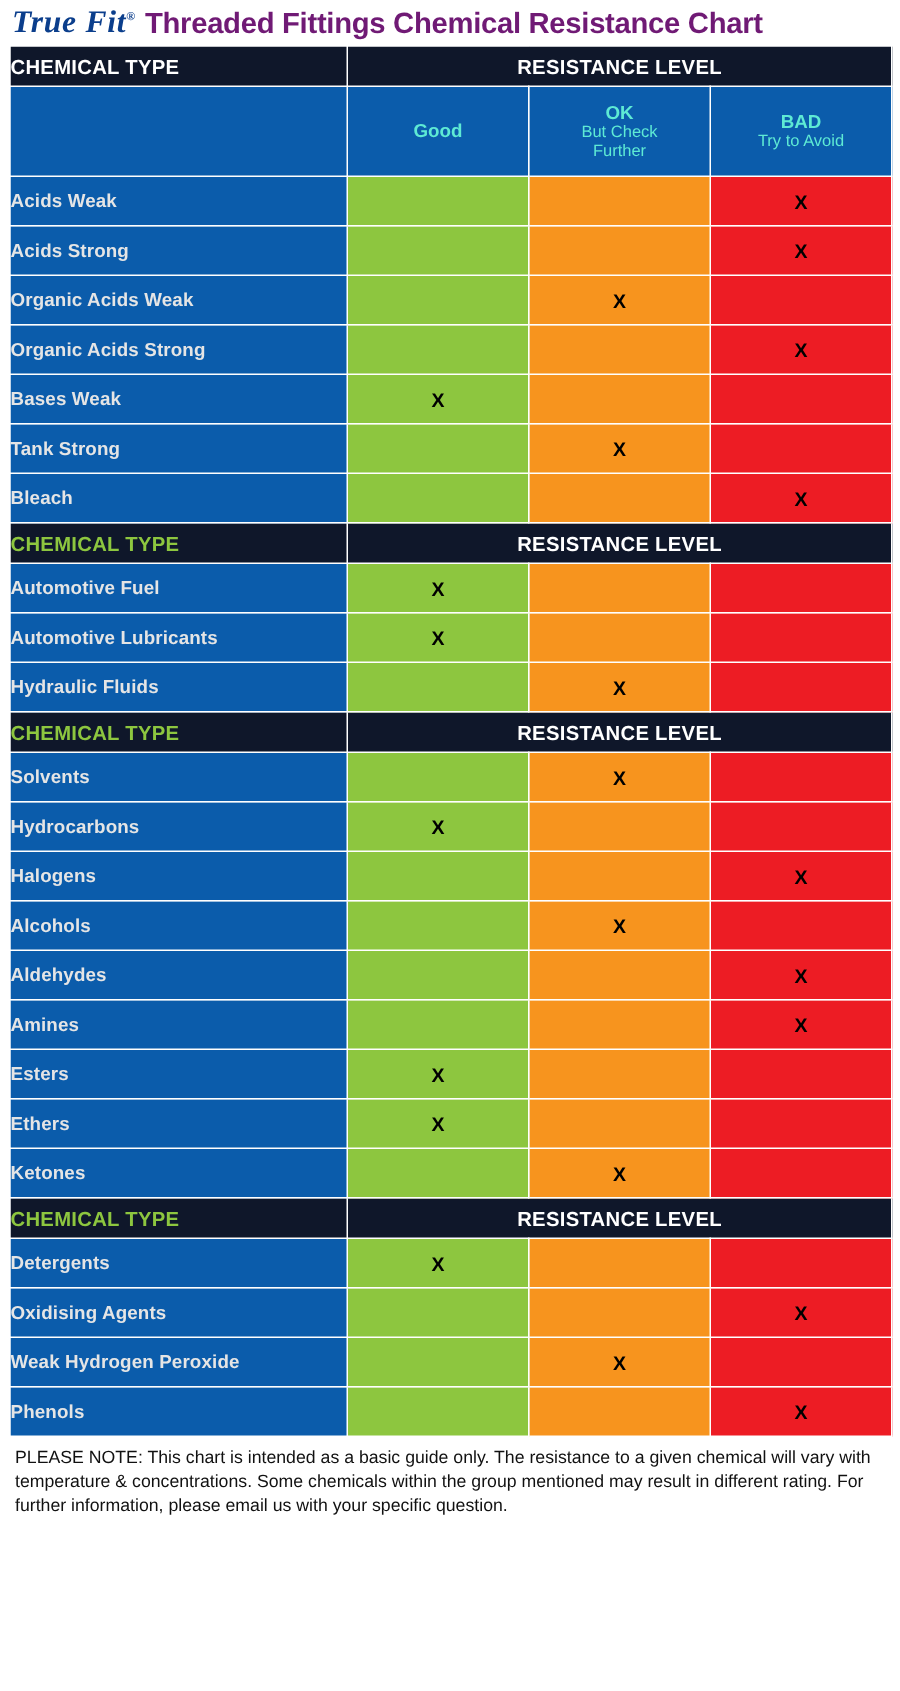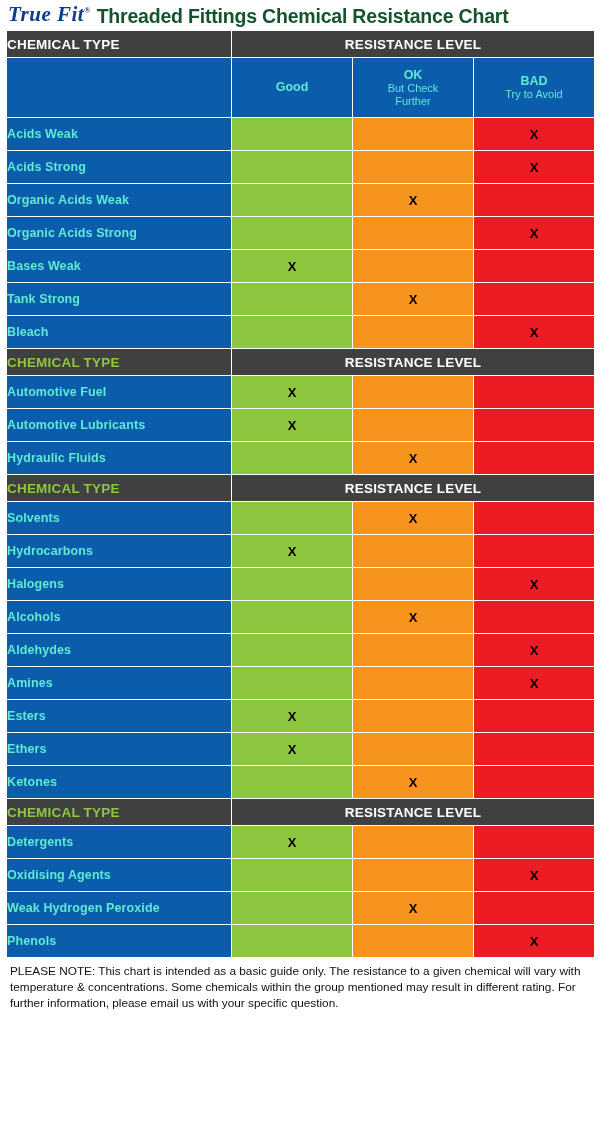--- a/index.html
+++ b/index.html
@@ -43,42 +43,42 @@
     top: -1px;
   }
   .brand .tm {
     font-size: 8px;
     vertical-align: super;
     font-style: normal;
   }
   .title-text {
     font-size: 19.5px;
     font-weight: bold;
-    color: #14532d;
+    color: #701a75;
     letter-spacing: -0.2px;
   }
 
   
   table.chart {
     width: 588px;
     border-collapse: collapse;
     table-layout: fixed;
   }
   table.chart td, table.chart th {
     border: 1px solid #ffffff;
     padding: 0;
     margin: 0;
   }
   .col-name  { width: 225px; }
   .col-good  { width: 121px; }
   .col-ok    { width: 121px; }
   .col-bad   { width: 121px; }
 
   .hdr-blue {
-    background: #404040;
+    background: #0f172a;
     color: #ffffff;
     font-weight: bold;
     font-size: 13.5px;
     height: 27px;
     text-align: left;
     padding-left: 8px;
     letter-spacing: 0.2px;
   }
   .hdr-blue.center {
     text-align: center;
@@ -101,21 +101,21 @@
   }
   .subhdr .small {
     font-size: 11px;
     font-weight: normal;
     display: block;
   }
   .subhdr.blank { background: #0b5cab; }
 
   .row-name {
     background: #0b5cab;
-    color: #5eead4;
+    color: #e5e5e5;
     font-weight: bold;
     font-size: 12.5px;
     height: 33px;
     padding-left: 8px;
     text-align: left;
     letter-spacing: 0.1px;
   }
   .cell-good { background: #8dc63f; }
   .cell-ok   { background: #f7941e; }
   .cell-bad  { background: #ed1c24; }

